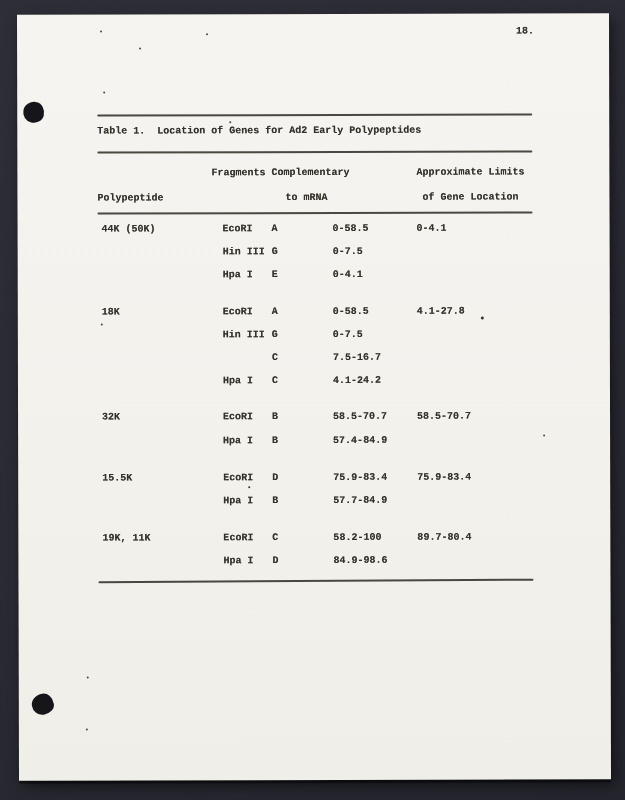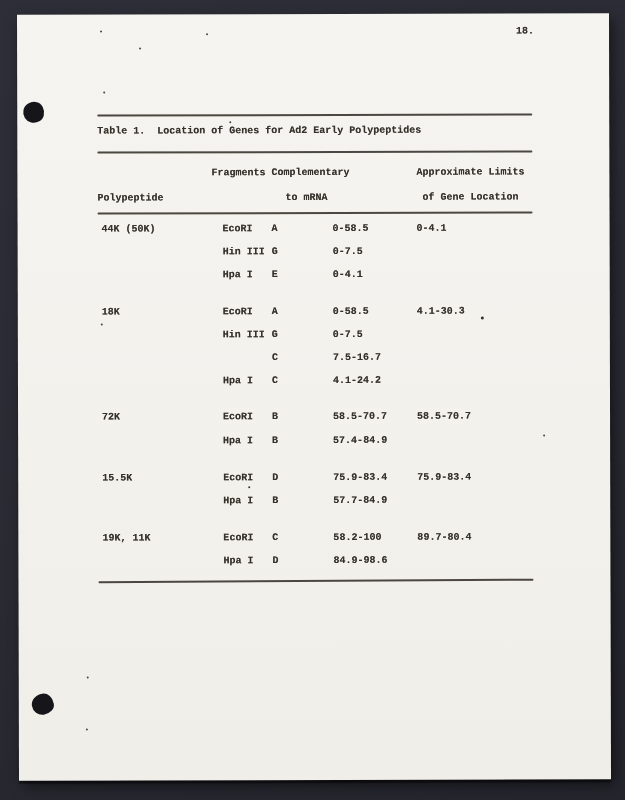--- a/index.html
+++ b/index.html
@@ -89,39 +89,39 @@
       <span class="t c-enz">Hpa I</span>
       <span class="t c-frag">E</span>
       <span class="t c-rng">0-4.1</span>
     </div>
 
     <div class="line" style="top:291px;">
       <span class="t c-poly">18K</span>
       <span class="t c-enz">EcoRI</span>
       <span class="t c-frag">A</span>
       <span class="t c-rng">0-58.5</span>
-      <span class="t c-lim">4.1-30.3</span>
+      <span class="t c-lim">4.1-27.8</span>
     </div>
     <div class="line" style="top:314px;">
       <span class="t c-enz">Hin III</span>
       <span class="t c-frag">G</span>
       <span class="t c-rng">0-7.5</span>
     </div>
     <div class="line" style="top:337px;">
       <span class="t c-frag">C</span>
       <span class="t c-rng">7.5-16.7</span>
     </div>
     <div class="line" style="top:360px;">
       <span class="t c-enz">Hpa I</span>
       <span class="t c-frag">C</span>
       <span class="t c-rng">4.1-24.2</span>
     </div>
 
     <div class="line" style="top:396px;">
-      <span class="t c-poly">72K</span>
+      <span class="t c-poly">32K</span>
       <span class="t c-enz">EcoRI</span>
       <span class="t c-frag">B</span>
       <span class="t c-rng">58.5-70.7</span>
       <span class="t c-lim">58.5-70.7</span>
     </div>
     <div class="line" style="top:420px;">
       <span class="t c-enz">Hpa I</span>
       <span class="t c-frag">B</span>
       <span class="t c-rng">57.4-84.9</span>
     </div>

